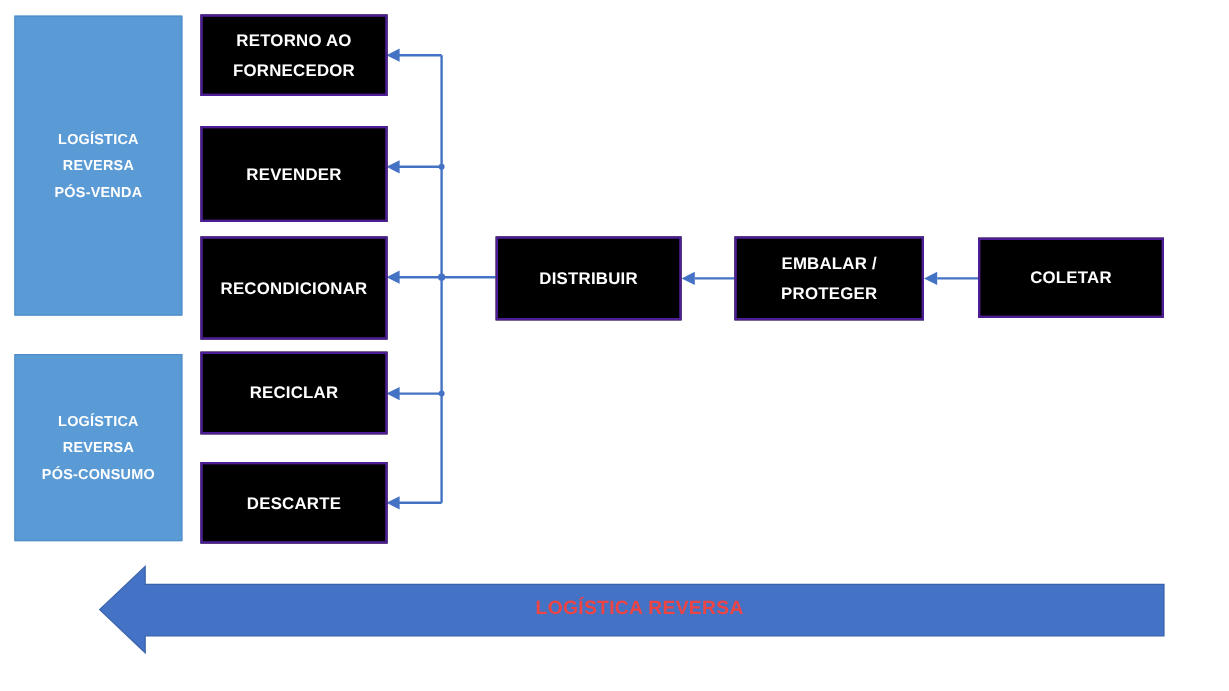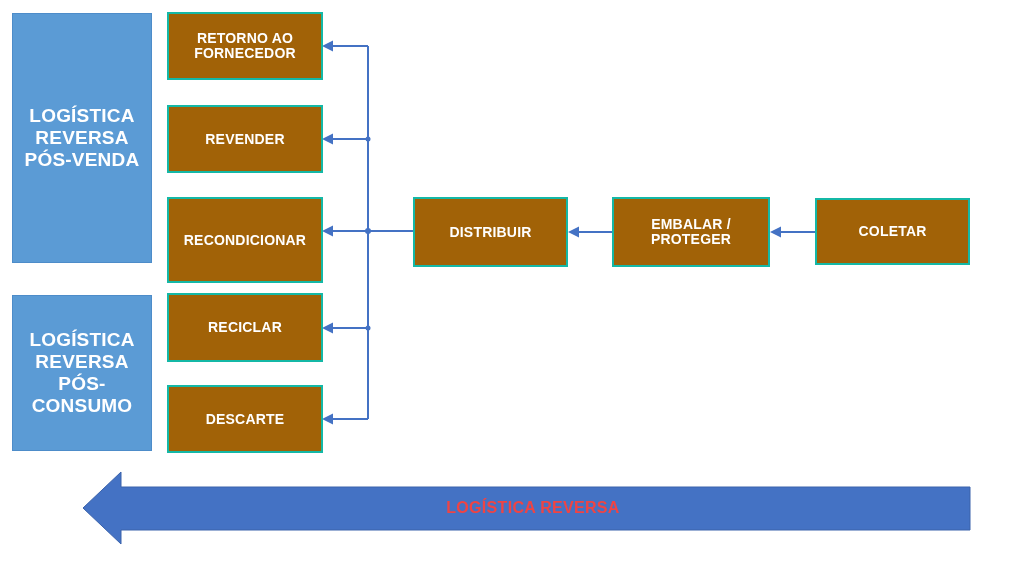--- a/index.html
+++ b/index.html
@@ -15,45 +15,45 @@
     display:flex;align-items:center;justify-content:center;
     text-align:center;
     color:#ffffff;
     font-weight:bold;
     white-space:pre-line;
     box-sizing:border-box;
   }
   .box-light{
     background:#5B9BD5;
     border:1px solid #4d8cc9;
-    font-size:19px;
+    font-size:12px;
     line-height:22px;
     letter-spacing:0.2px;
   }
   .box-dark{
-    background:#a16207;
-    border:2px solid #14b8a6;
+    background:#000000;
+    border:2px solid #4c1d95;
     font-size:14px;
-    line-height:15px;
+    line-height:25px;
     letter-spacing:0.2px;
   }
   #connector-layer{position:absolute;left:0;top:0;width:1024px;height:576px;}
   #flow-arrow-label{
     position:absolute;
     left:413px;top:499px;width:240px;
     text-align:center;
     color:#ef4444;font-weight:bold;font-size:16px;
     letter-spacing:0.3px;
   }
   
   #cat-posvenda{left:12px;top:13px;width:140px;height:250px;}
   #cat-posconsumo{left:12px;top:295px;width:140px;height:156px;}
   
   #dest-retorno{left:167px;top:12px;width:156px;height:68px;}
-  #dest-revender{left:167px;top:105px;width:156px;height:68px;}
+  #dest-revender{left:167px;top:105px;width:156px;height:80px;}
   #dest-recondicionar{left:167px;top:197px;width:156px;height:86px;}
   #dest-reciclar{left:167px;top:293px;width:156px;height:69px;}
   #dest-descarte{left:167px;top:385px;width:156px;height:68px;}
   
   #proc-distribuir{left:413px;top:197px;width:155px;height:70px;text-align:right;}
   #proc-embalar{left:612px;top:197px;width:158px;height:70px;}
   #proc-coletar{left:815px;top:198px;width:155px;height:67px;}
 </style>
 </head>
 <body>

